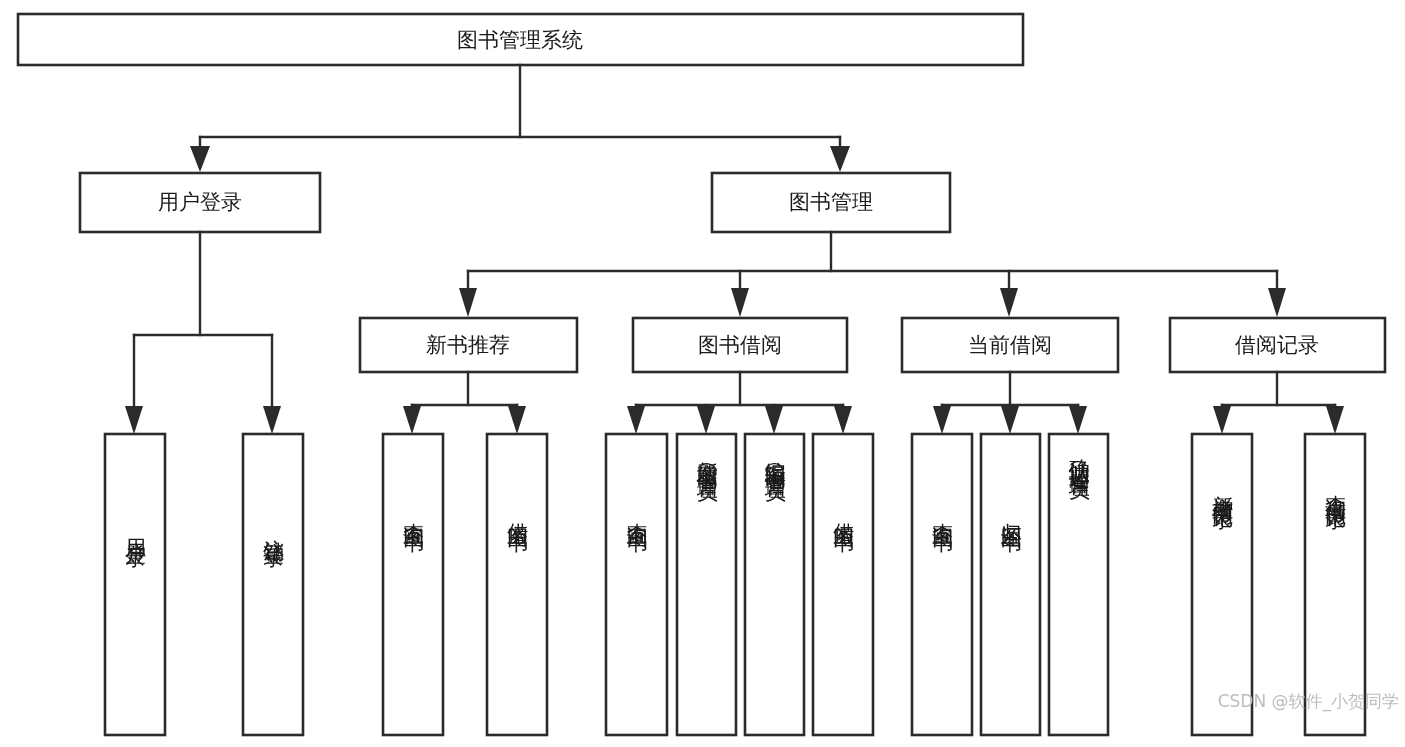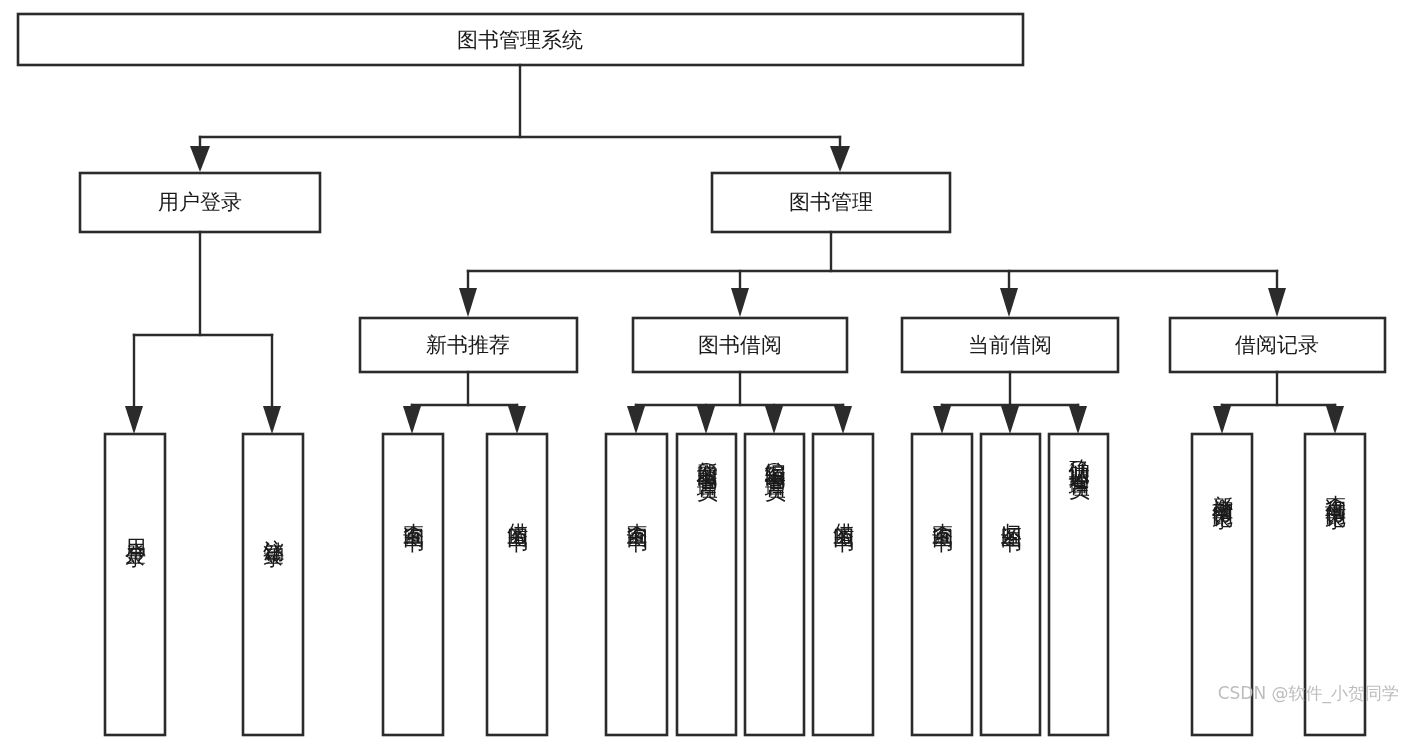--- a/index.html
+++ b/index.html
@@ -65,21 +65,21 @@
   }
   .vbox-wrap {
     position: absolute;
     display: flex;
     align-items: flex-start;
     justify-content: center;
   }
   .watermark {
     position: absolute;
     right: 6px;
-    bottom: 16px;
+    bottom: 8px;
     font-family: "DejaVu Sans", "Liberation Sans", sans-serif;
     font-size: 17px;
     color: #bdbdbd;
     white-space: nowrap;
     user-select: none;
   }
 </style>
 </head>
 <body>
 

